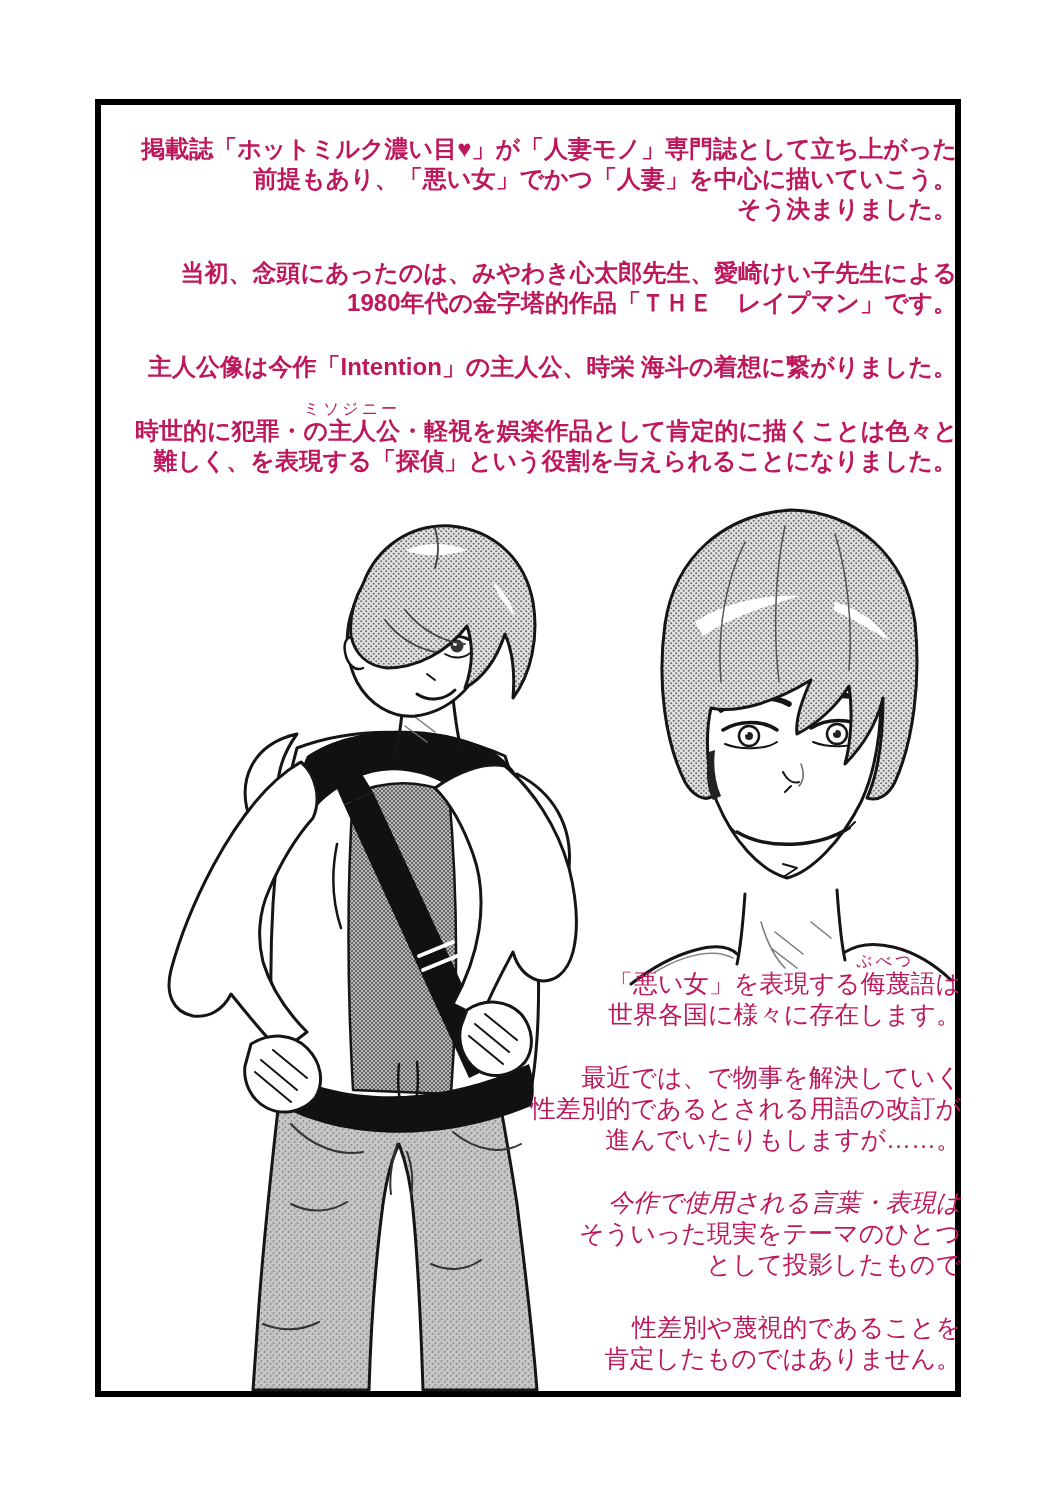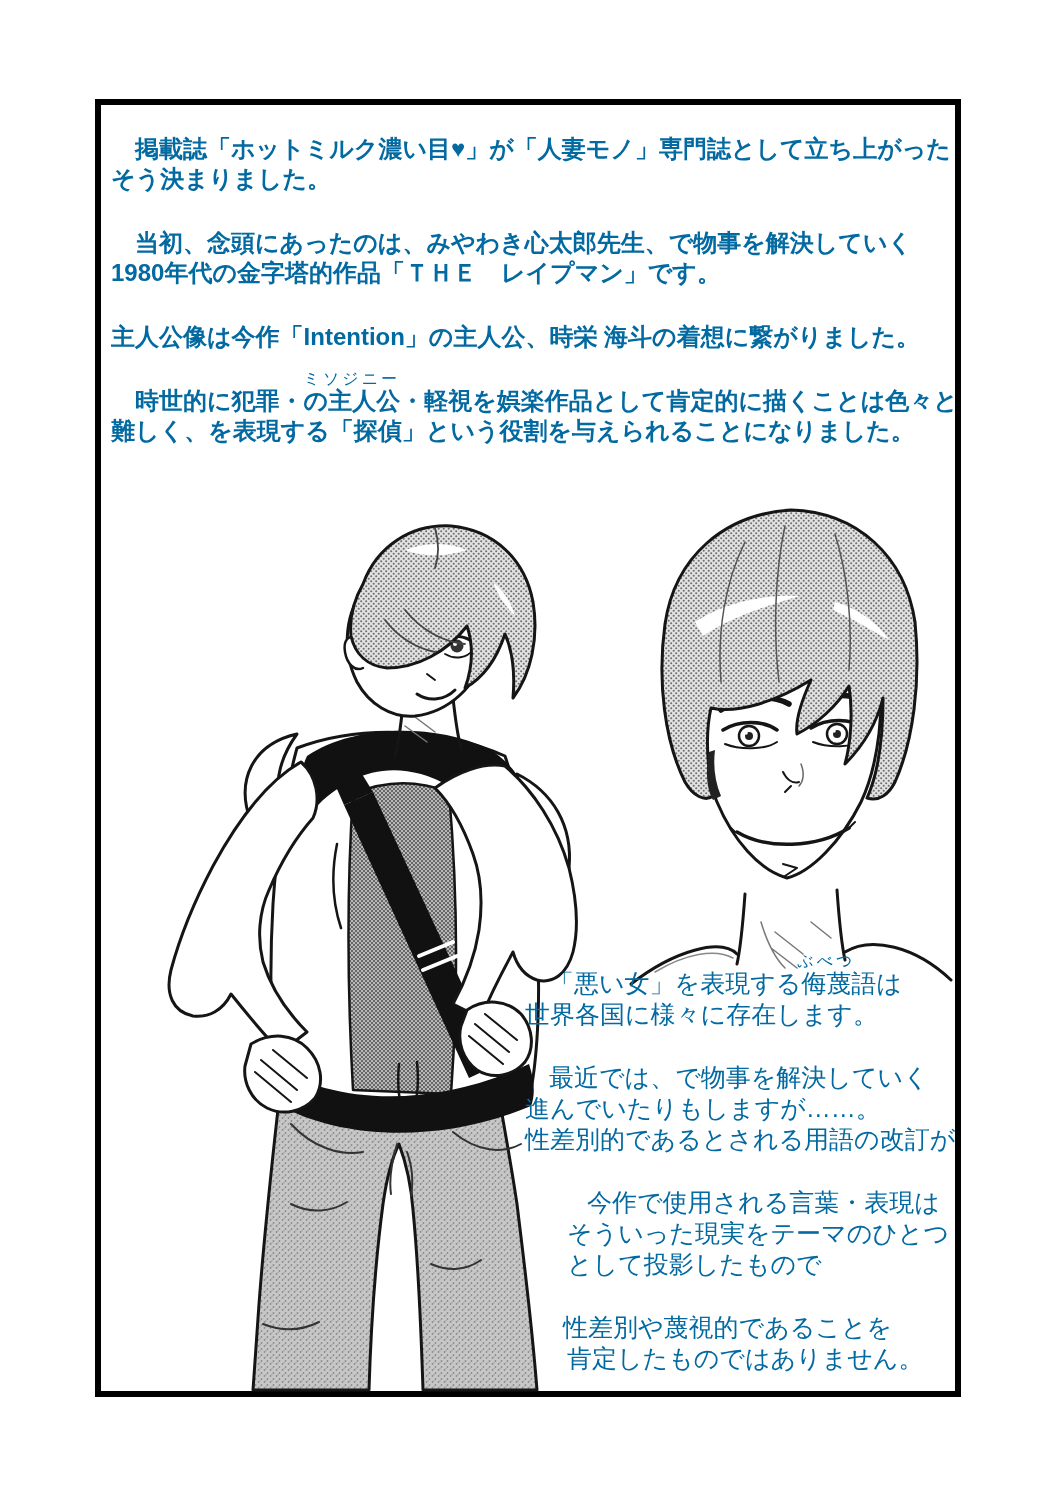--- a/index.html
+++ b/index.html
@@ -2,21 +2,22 @@
 <html><head>
 <meta charset="utf-8">
 <style>
   html,body{margin:0;padding:0;}
   .page{
     position:relative;
     width:1057px;height:1500px;
     background:#ffffff;
     overflow:hidden;
     font-family:"Liberation Sans","DejaVu Sans",sans-serif;
-    color:#0369a1;
+    color:#be185d;
+    text-align:right;
   }
   .frame{
     position:absolute;
     left:95px;top:99px;
     width:866px;height:1298px;
     border:6px solid #000;
     box-sizing:border-box;
     background:#fff;
   }
   
@@ -33,21 +34,21 @@
   .right-text{
     position:absolute;left:424px;top:863px;width:436px;
     font-size:25px;line-height:31px;font-weight:500;
     z-index:3;
   }
   .right-text .block{margin:0 0 32px 0;}
   .right-text .block:last-child{margin-bottom:16px;}
   .pl24{padding-left:24px;}
   .pl38{padding-left:38px;}
   .pl42{padding-left:42px;}
-  .pl62{padding-left:62px;}
+  .pl62{padding-left:62px;font-style:italic;}
   
   .rb{position:relative;display:inline-block;}
   .furi{
     position:absolute;left:50%;top:-13px;
     transform:translateX(-50%);
     font-size:16px;font-weight:400;letter-spacing:3px;
     white-space:nowrap;line-height:11px;
   }
   
   .fig-left{position:absolute;left:0px;top:399px;z-index:1;}
@@ -173,44 +174,45 @@
           <path d="M210,100 C232,106 252,120 264,138 C246,128 226,116 208,108 Z" fill="#fff"></path>
           <path d="M120,40 C100,80 92,130 96,180 M160,24 C150,70 148,130 154,180 M210,32 C222,70 228,120 224,168" stroke="#555" stroke-width="1.5" fill="none"></path>
           <path d="M84,250 C80,270 82,288 88,298 L96,294 C90,280 88,264 90,248 Z" fill="#222"></path>
         </g>
       </svg>
     </div>
 
     <div class="top-text">
       <div class="para">
         <div class="l ind">掲載誌「ホットミルク濃い目♥」が「人妻モノ」専門誌として立ち上がった</div>
+        <div class="l">前提もあり、「悪い女」でかつ「人妻」を中心に描いていこう。</div>
         <div class="l">そう決まりました。</div>
       </div>
       <div class="para">
-        <div class="l ind">当初、念頭にあったのは、みやわき心太郎先生、で物事を解決していく</div>
+        <div class="l ind">当初、念頭にあったのは、みやわき心太郎先生、愛崎けい子先生による</div>
         <div class="l">1980年代の金字塔的作品「ＴＨＥ　レイプマン」です。</div>
       </div>
       <div class="para">
         <div class="l">主人公像は今作「Intention」の主人公、時栄 海斗の着想に繋がりました。</div>
       </div>
       <div class="para">
         <div class="l ind"><span>時世的に犯罪・</span><span class="rb"><span class="furi">ミソジニー</span><span>の主人公</span></span><span>・軽視を娯楽作品として肯定的に描くことは色々と</span></div>
         <div class="l">難しく、を表現する「探偵」という役割を与えられることになりました。</div>
       </div>
     </div>
 
     <div class="right-text">
       <div class="block">
         <div class="l pl24"><span>「悪い女」を表現する</span><span class="rb"><span class="furi">ぶべつ</span><span>侮蔑</span></span><span>語は</span></div>
         <div class="l">世界各国に様々に存在します。</div>
       </div>
       <div class="block">
         <div class="l pl24">最近では、で物事を解決していく</div>
+        <div class="l">性差別的であるとされる用語の改訂が</div>
         <div class="l">進んでいたりもしますが……。</div>
-        <div class="l">性差別的であるとされる用語の改訂が</div>
       </div>
       <div class="block">
         <div class="l pl62">今作で使用される言葉・表現は</div>
         <div class="l pl42">そういった現実をテーマのひとつ</div>
         <div class="l pl42">として投影したもので</div>
       </div>
       <div class="block">
         <div class="l pl38">性差別や蔑視的であることを</div>
         <div class="l pl42">肯定したものではありません。</div>
       </div>

